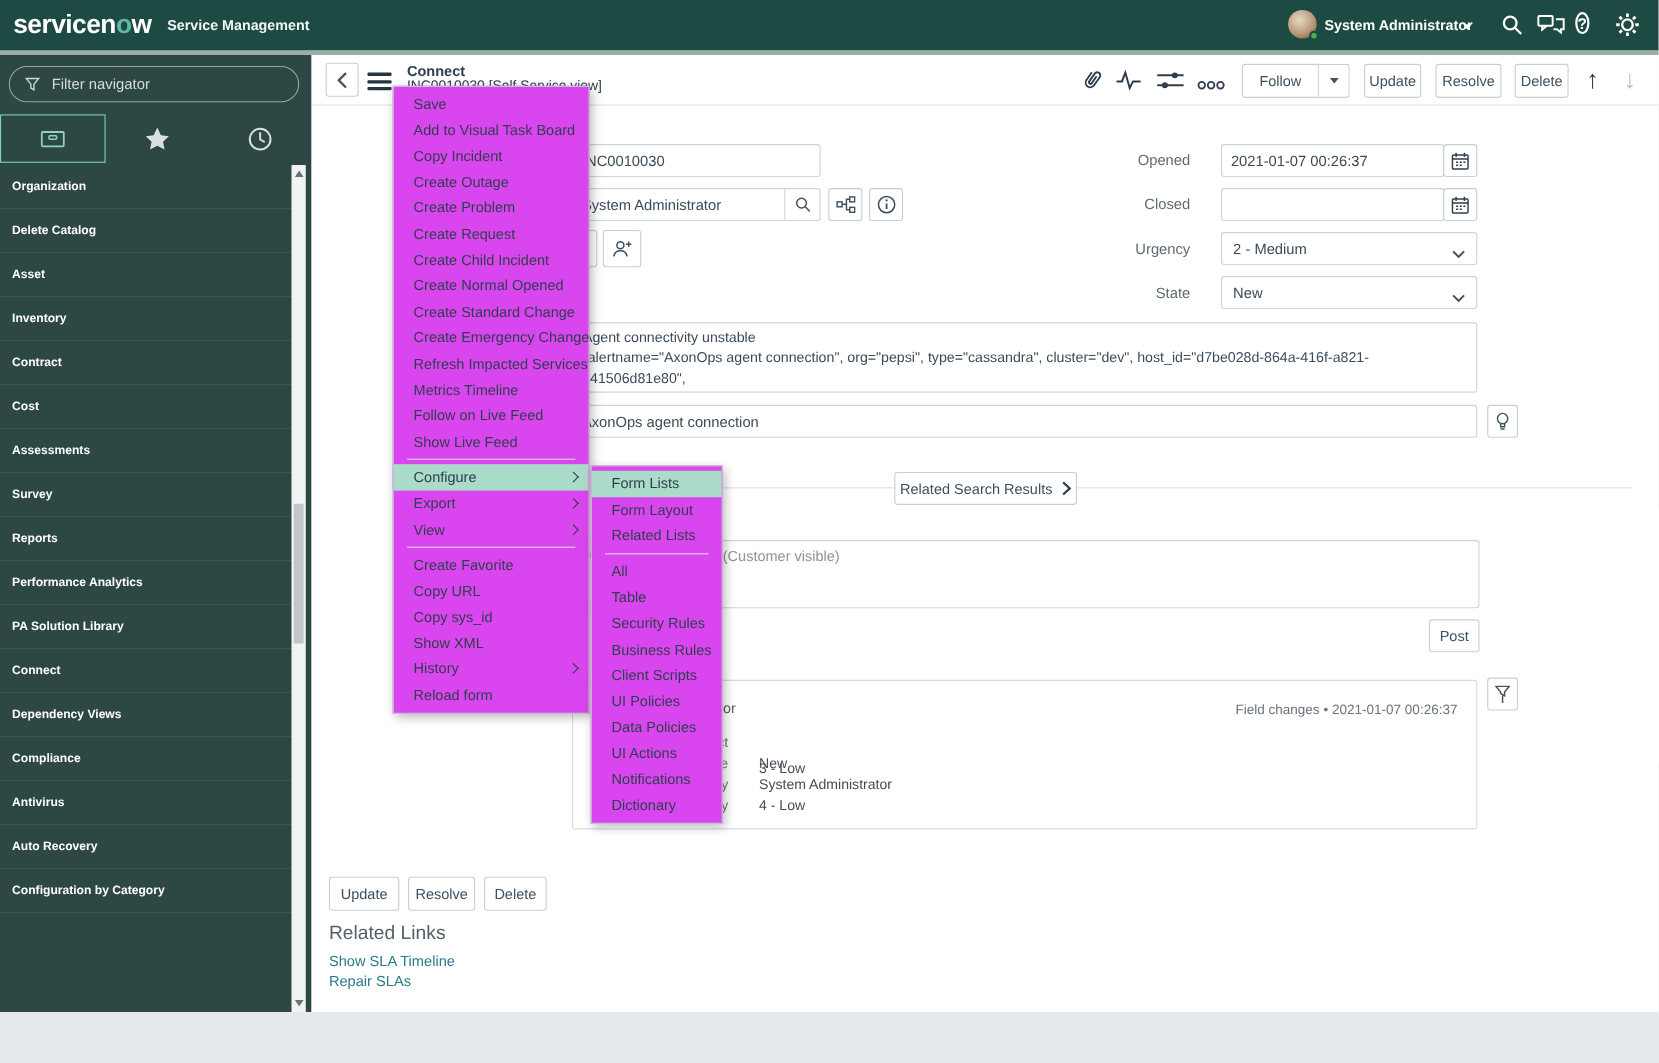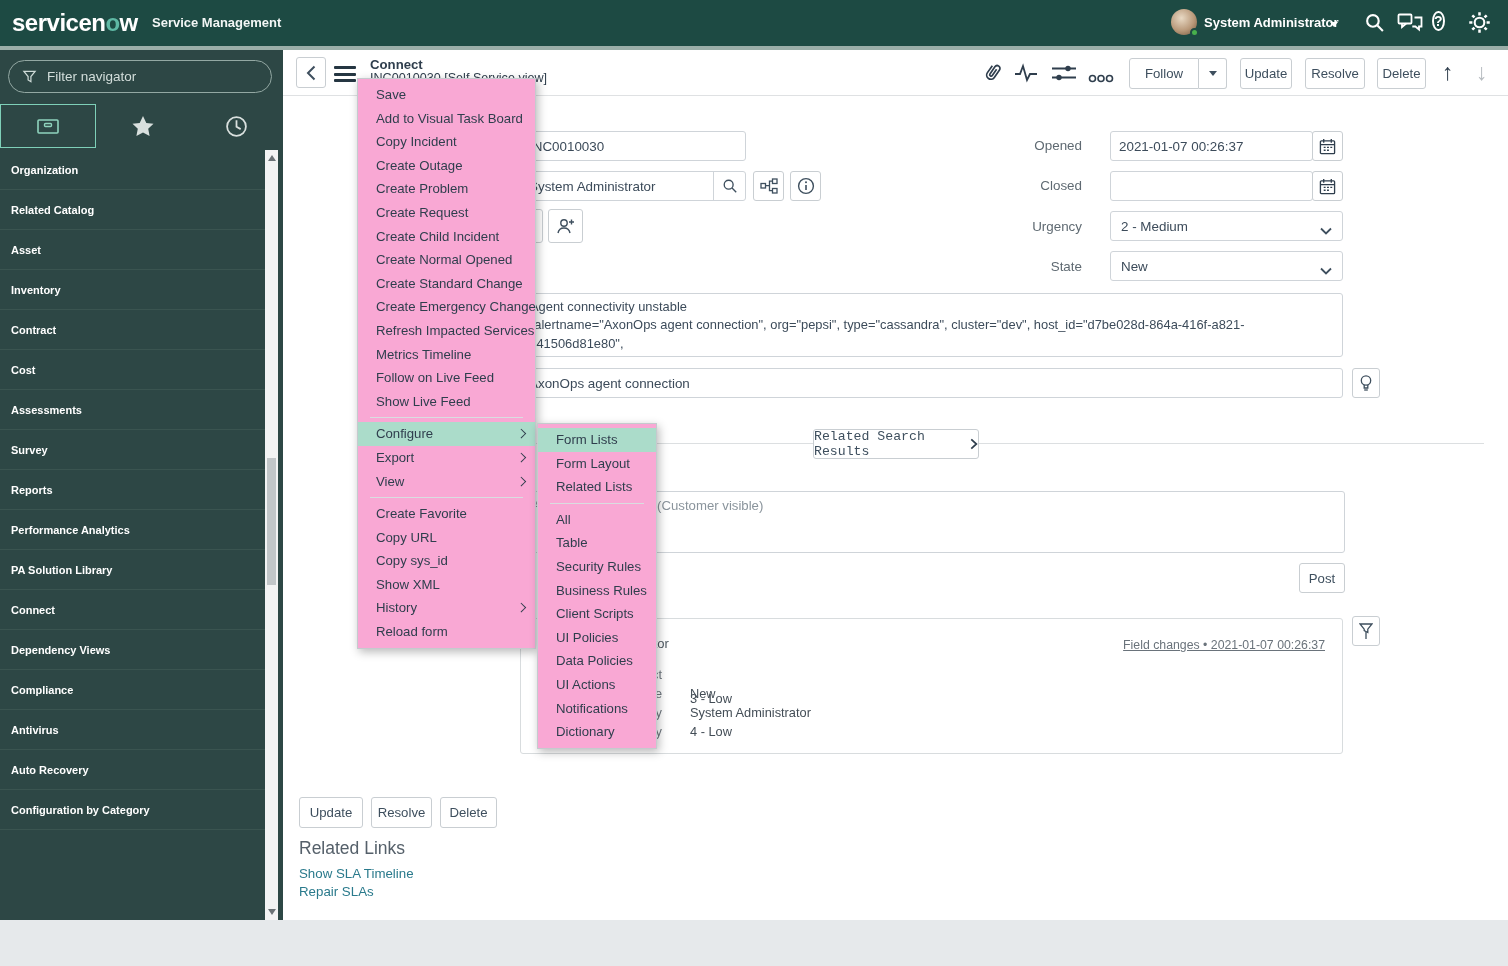--- a/index.html
+++ b/index.html
@@ -64,30 +64,30 @@
              border-radius:3px; padding:4px 9px; font-size:12.9px; line-height:18.4px; color:#3c4b5a;
              white-space:pre-wrap; overflow:hidden; }
   .rsr-line { position:absolute; left:520px; top:443px; width:964px; height:1px; background:#dcdfe1; }
   .cmt { position:absolute; left:520px; top:491px; width:825px; height:62px; border:1px solid #cfd4d9; border-radius:3px;
          padding:6px 10px; font-size:13.2px; color:#3c4b5a; resize:none; font-family:"Liberation Sans",sans-serif; outline:none; }
   .cmt::placeholder { color:#8a949c; }
 
   
   .actbox { position:absolute; left:520px; top:618px; width:823px; height:136px; border:1px solid #d8dcde; border-radius:3px; }
   .act-author { position:absolute; left:546px; top:636px; font-size:13px; color:#4e5962; }
-  .act-meta { position:absolute; left:900px; top:638px; width:425px; text-align:right; font-size:12.3px; color:#6a737b;text-decoration:underline; }
+  .act-meta { position:absolute; left:900px; top:638px; width:425px; text-align:right; font-size:12.3px; color:#6a737b; }
   .act-label { position:absolute; width:120px; left:542px; text-align:right; font-size:12.8px; color:#707880; }
   .act-value { position:absolute; left:690px; font-size:12.8px; color:#434d56; }
 
   
   .rl-title { position:absolute; left:299px; top:838px; font-size:17.5px; color:#55606a; }
   .rlink { position:absolute; left:299px; font-size:13.3px; color:#2a7a8c; cursor:pointer; }
 
   
-  .menu { position:absolute; background:#f9a8d4; border:1px solid #c5cace; box-shadow:2px 3px 9px rgba(0,0,0,.28);
+  .menu { position:absolute; background:#d946ef; border:1px solid #c5cace; box-shadow:2px 3px 9px rgba(0,0,0,.28);
           padding:4px 0; z-index:50; }
   .mi { height:23.6px; line-height:23.6px; padding-left:18px; font-size:13.2px; color:#2f3e4d;
         white-space:nowrap; position:relative; }
   .mi.hl { background:#abdcca; }
   .mi .chev { position:absolute; right:11px; top:8px; width:6.5px; height:6.5px;
               border-top:1.7px solid #2f3e4d; border-right:1.7px solid #2f3e4d; transform:rotate(45deg); }
   .msep { border-top:1px solid #d9dde0; margin:4px 12px; }
 </style>
 </head>
 <body>
@@ -152,21 +152,21 @@
       <div class="sbtab">
         <svg width="23" height="23" viewBox="0 0 22 22">
             <circle cx="11" cy="11" r="9" fill="none" stroke="#d9e0de" stroke-width="1.7"></circle>
             <path d="M11 5v6.3l4 2.2" fill="none" stroke="#d9e0de" stroke-width="1.7"></path>
           </svg>
       </div>
     </div>
 
     <div class="sblist">
       <div class="sbi">Organization</div>
-      <div class="sbi">Related Catalog</div>
+      <div class="sbi">Delete Catalog</div>
       <div class="sbi">Asset</div>
       <div class="sbi">Inventory</div>
       <div class="sbi">Contract</div>
       <div class="sbi">Cost</div>
       <div class="sbi">Assessments</div>
       <div class="sbi">Survey</div>
       <div class="sbi">Reports</div>
       <div class="sbi">Performance Analytics</div>
       <div class="sbi">PA Solution Library</div>
       <div class="sbi">Connect</div>
@@ -322,21 +322,21 @@
   <input class="inp" style="left: 520px; top: 368px; width: 823px; height: 30px;" value="AxonOps agent connection">
   <div class="btn" style="position:absolute;left:1352px;top:368px;width:28px;height:30px;">
     <svg width="14" height="18" viewBox="0 0 14 18">
         <circle cx="7" cy="6.5" r="4.7" fill="none" stroke="#3e4f5e" stroke-width="1.3"></circle>
         <path d="M5.2 11v3h3.6v-3" fill="none" stroke="#3e4f5e" stroke-width="1.3"></path>
         <path d="M5.2 16h3.6" stroke="#3e4f5e" stroke-width="1.3"></path>
       </svg>
   </div>
 
   <div class="rsr-line"></div>
-  <div class="btn" style="position:absolute;left:813px;top:429px;width:166px;height:30px;gap:8px;font-family:Liberation Mono, monospace;">
+  <div class="btn" style="position:absolute;left:813px;top:429px;width:166px;height:30px;gap:8px;">
     <span>Related Search Results</span>
     <svg width="9" height="14" viewBox="0 0 9 14">
         <path d="M1.5 1.5L7.5 7l-6 5.5" fill="none" stroke="#2f3e4d" stroke-width="2"></path>
       </svg>
   </div>
 
   <textarea class="cmt" placeholder="Additional comments (Customer visible)" style=""></textarea>
   <div class="btn" style="position:absolute;left:1299px;top:563px;width:46px;height:30px;">Post</div>
 
   <div class="actbox"></div>

